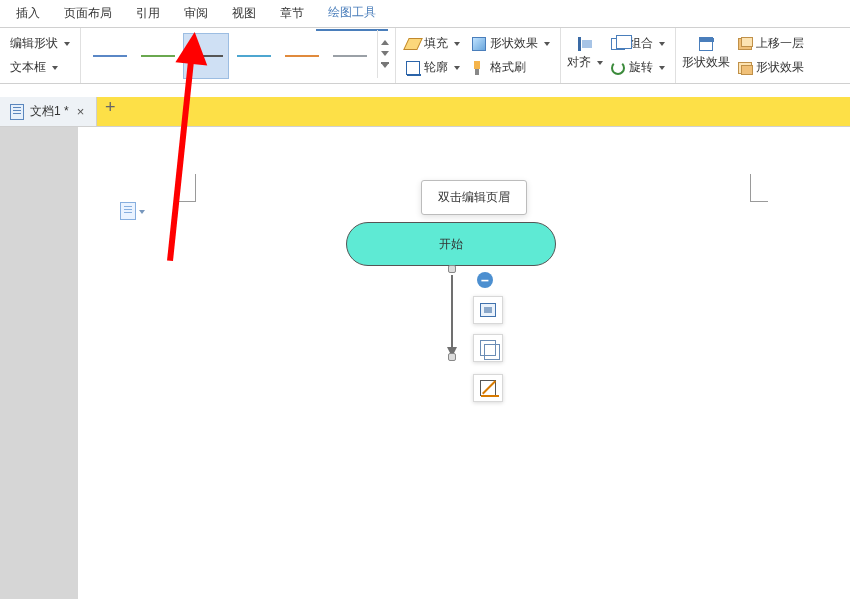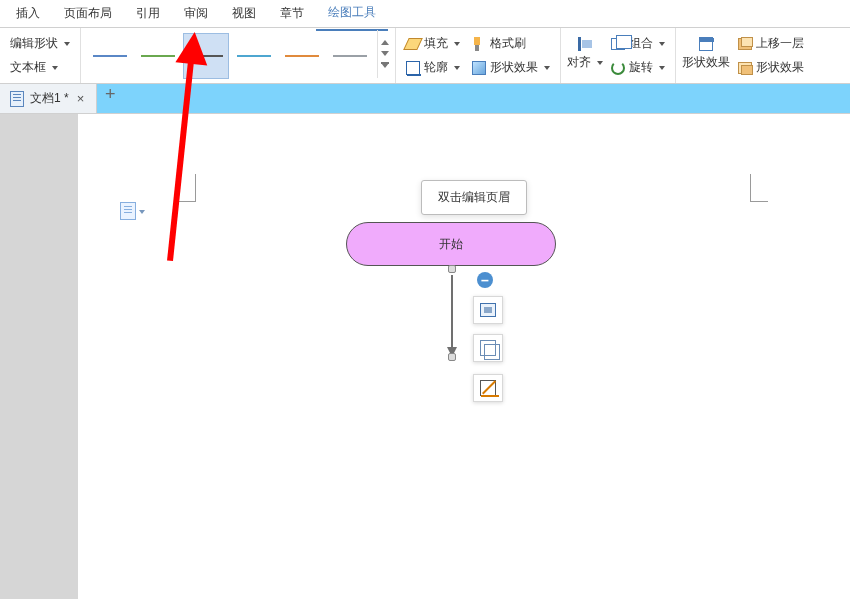--- a/index.html
+++ b/index.html
@@ -134,22 +134,23 @@
   .ic-group::after { content:"";position:absolute;left:4px;top:-4px;width:14px;height:12px;border:1px solid #4a7ebb;background:#fff;}
   .ic-rotate { width:14px;height:14px;border:2px solid #3a8a3a;border-radius:50%;border-top-color:transparent;}
   .ic-pane { width:14px;height:14px;border:1px solid #4a7ebb;}
   .ic-pane::before { content:"";position:absolute;top:0;left:0;width:14px;height:4px;background:#4a7ebb;}
   .ic-up { width:14px;height:12px;background:#f0c078;border:1px solid #c09048;position:relative;}
   .ic-up::after { content:"";position:absolute;right:-2px;top:-2px;width:10px;height:8px;background:#fce3b2;border:1px solid #c09048;}
   .ic-down { width:14px;height:12px;background:#fce3b2;border:1px solid #c09048;position:relative;}
   .ic-down::after { content:"";position:absolute;right:-2px;top:2px;width:10px;height:8px;background:#f0c078;border:1px solid #c09048;}
   
   .doctabs {
-    display:flex; align-items:flex-start; height:30px; background:#7dd3fc;
+    display:flex; align-items:flex-start; height:30px; background:#fde047;
     border-bottom:1px solid #d0d0d0;
+    margin-top:13px;
   }
   .doctab {
     display:flex; align-items:center; gap:6px; padding:0 10px; height:100%;
     background:#eef2f6; border-right:1px solid #cfcfcf;
   }
   .doctab .doc-ic { width:14px;height:16px;border:1px solid #5a86bd;background:#e6f0fb;position:relative;}
   .doctab .doc-ic::after { content:"";position:absolute;top:2px;left:2px;width:8px;height:1px;background:#5a86bd;box-shadow:0 3px 0 #5a86bd,0 6px 0 #5a86bd;}
   .doctab .close { color:#555; font-size:13px; cursor:pointer; padding:0 2px;}
   .addtab { width:26px; text-align:center; color:#666; font-size:18px; cursor:pointer;}
   
@@ -171,21 +172,21 @@
   }
   .page-ic::after { content:"";position:absolute;top:3px;left:3px;width:8px;height:1px;background:#86aede;box-shadow:0 3px 0 #86aede,0 6px 0 #86aede;}
   .page-ic .mini-caret { position:absolute; right:-10px; top:7px;
     width:0;height:0;border-left:3px solid transparent;border-right:3px solid transparent;border-top:4px solid #7797bd;}
   .tooltip {
     position:absolute; padding:8px 16px; border:1px solid #bcbcbc; border-radius:3px;
     background:#fff; box-shadow:0 2px 6px rgba(0,0,0,.12);
   }
   .start-shape {
     position:absolute; width:210px; height:44px; border:1.5px solid #555; border-radius:22px;
-    display:flex; align-items:center; justify-content:center; background:#f0abfc;
+    display:flex; align-items:center; justify-content:center; background:#5eead4;
   }
   .handle { width:8px;height:8px;background:#dcdcdc;border:1px solid #888;border-radius:2px;position:absolute;}
   .arrow { position:absolute; width:0; }
   .arrow .shaft { position:absolute; left:-1px; top:0; width:2px; height:72px; background:#707070;}
   .arrow .head {
     position:absolute; left:-5px; top:72px;
     width:0;height:0;border-left:5px solid transparent;border-right:5px solid transparent;border-top:10px solid #707070;
   }
   .badge-minus {
     position:absolute; width:16px; height:16px; border-radius:50%; background:#4c8fd0; color:#fff;
@@ -281,27 +282,27 @@
         <span class="caret"></span>
       </div>
       <div class="ribbon-btn">
         <span class="ic ic-outline"></span>
         <span>轮廓</span>
         <span class="caret"></span>
       </div>
     </div>
     <div class="col">
       <div class="ribbon-btn">
+        <span class="ic ic-effect"></span>
+        <span>形状效果</span>
+        <span class="caret"></span>
+      </div>
+      <div class="ribbon-btn">
         <span class="ic ic-brush"></span>
         <span>格式刷</span>
-      </div>
-      <div class="ribbon-btn">
-        <span class="ic ic-effect"></span>
-        <span>形状效果</span>
-        <span class="caret"></span>
       </div>
     </div>
   </div>
 
   <div class="ribbon-group">
     <div class="col" style="align-items:center;">
       <span class="ic ic-align"></span>
       <div class="ribbon-btn" style="padding:0 2px;">
         <span>对齐</span>
         <span class="caret"></span>

